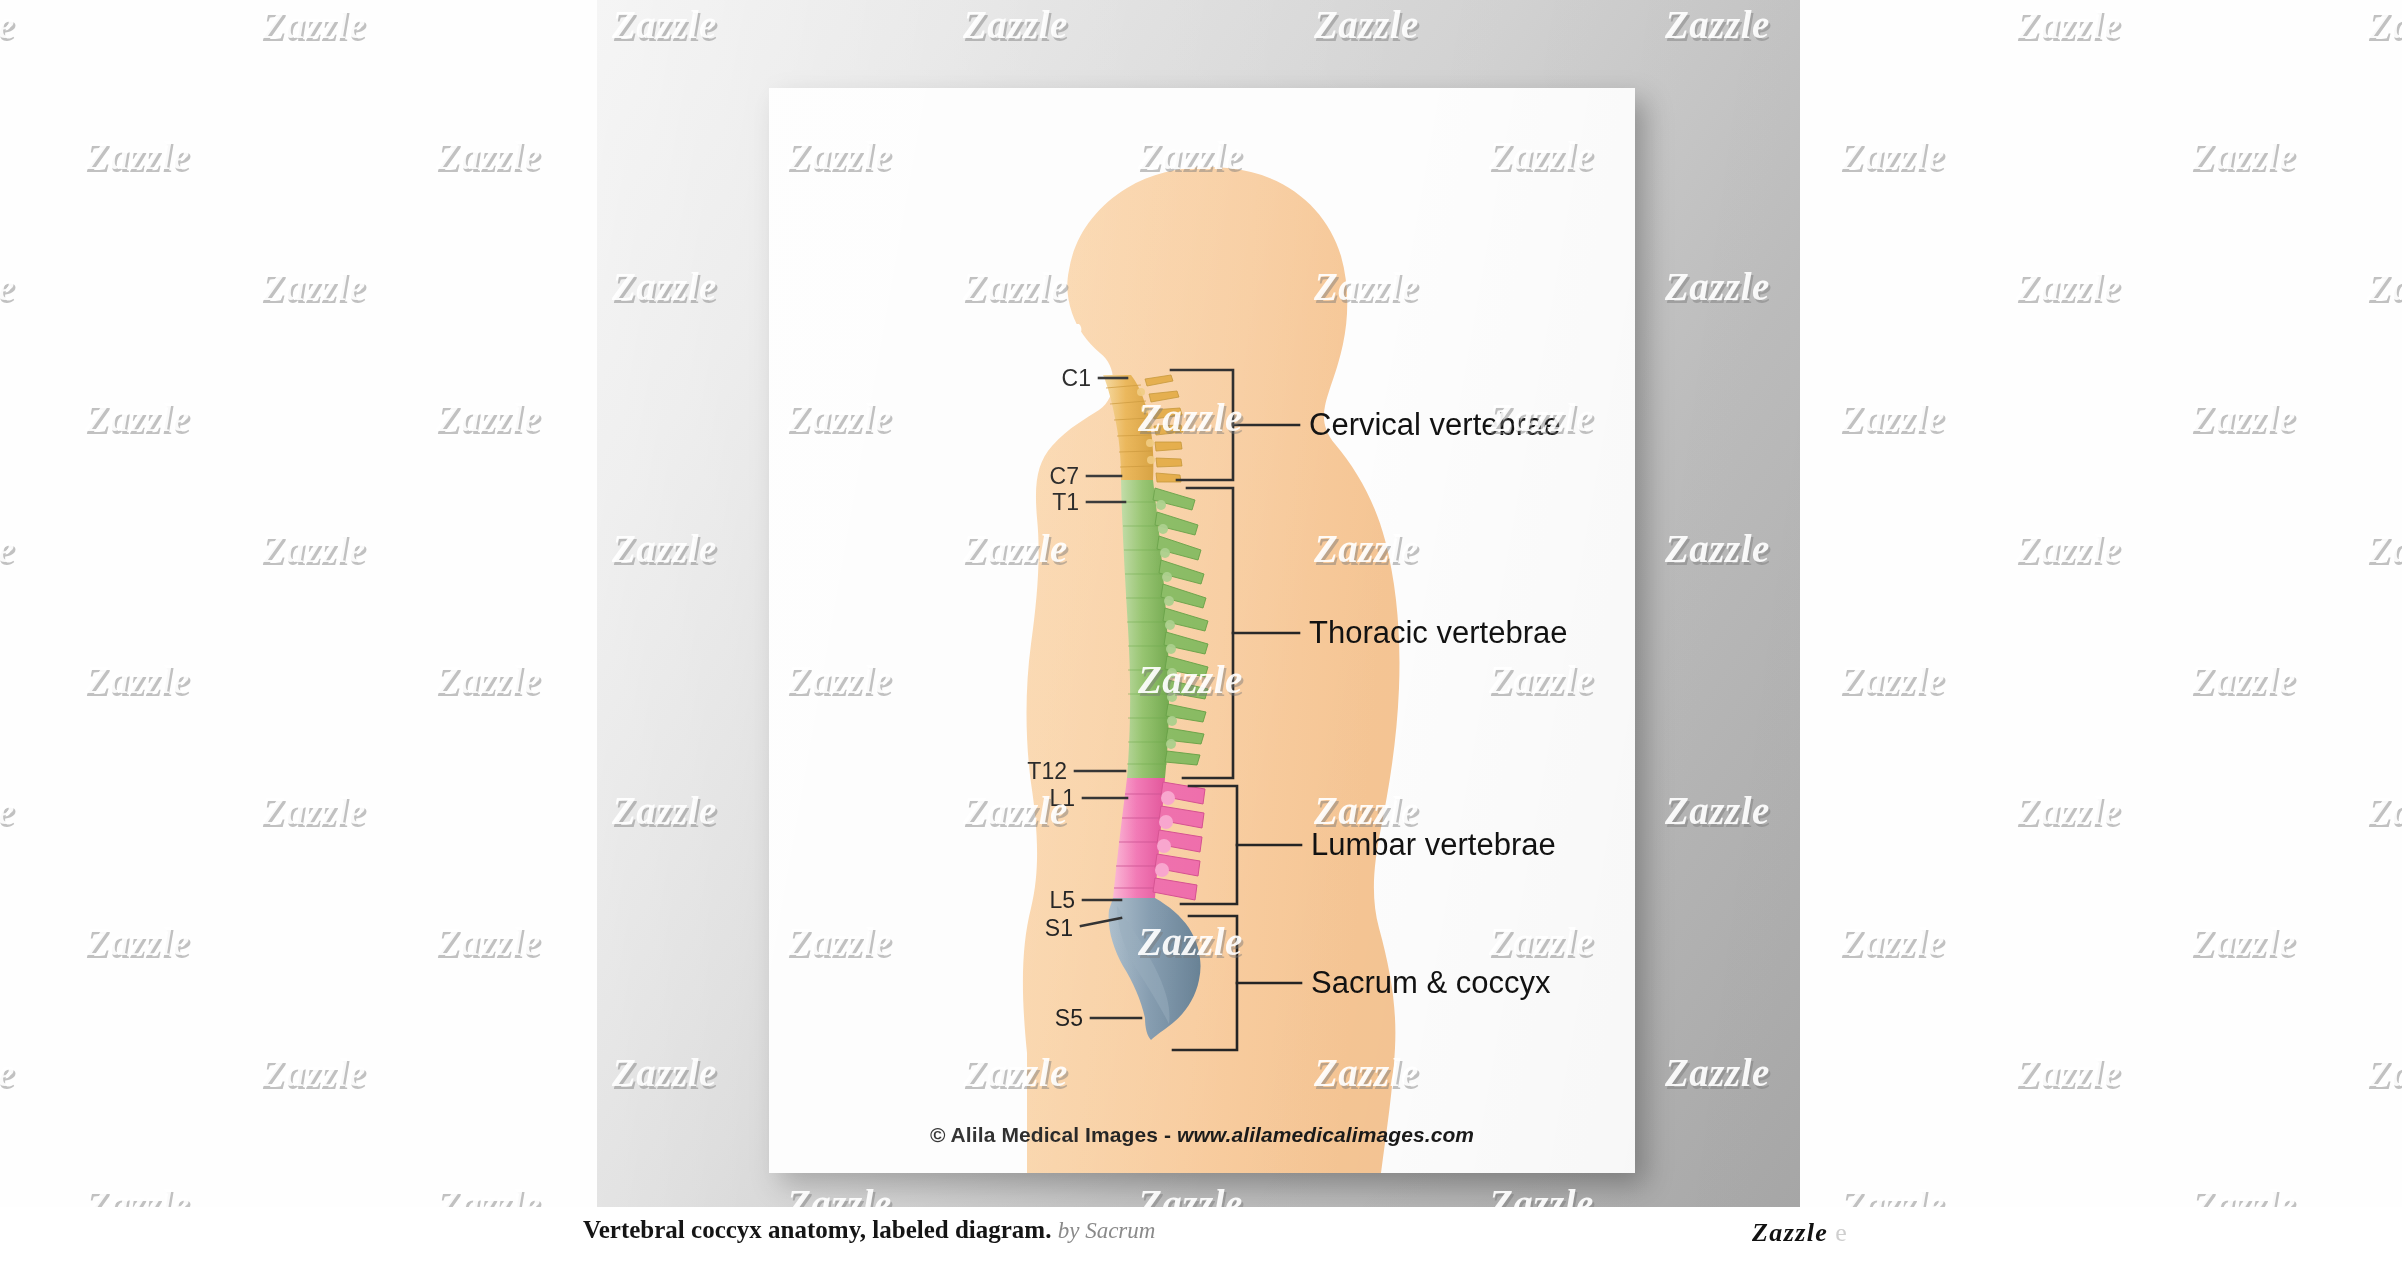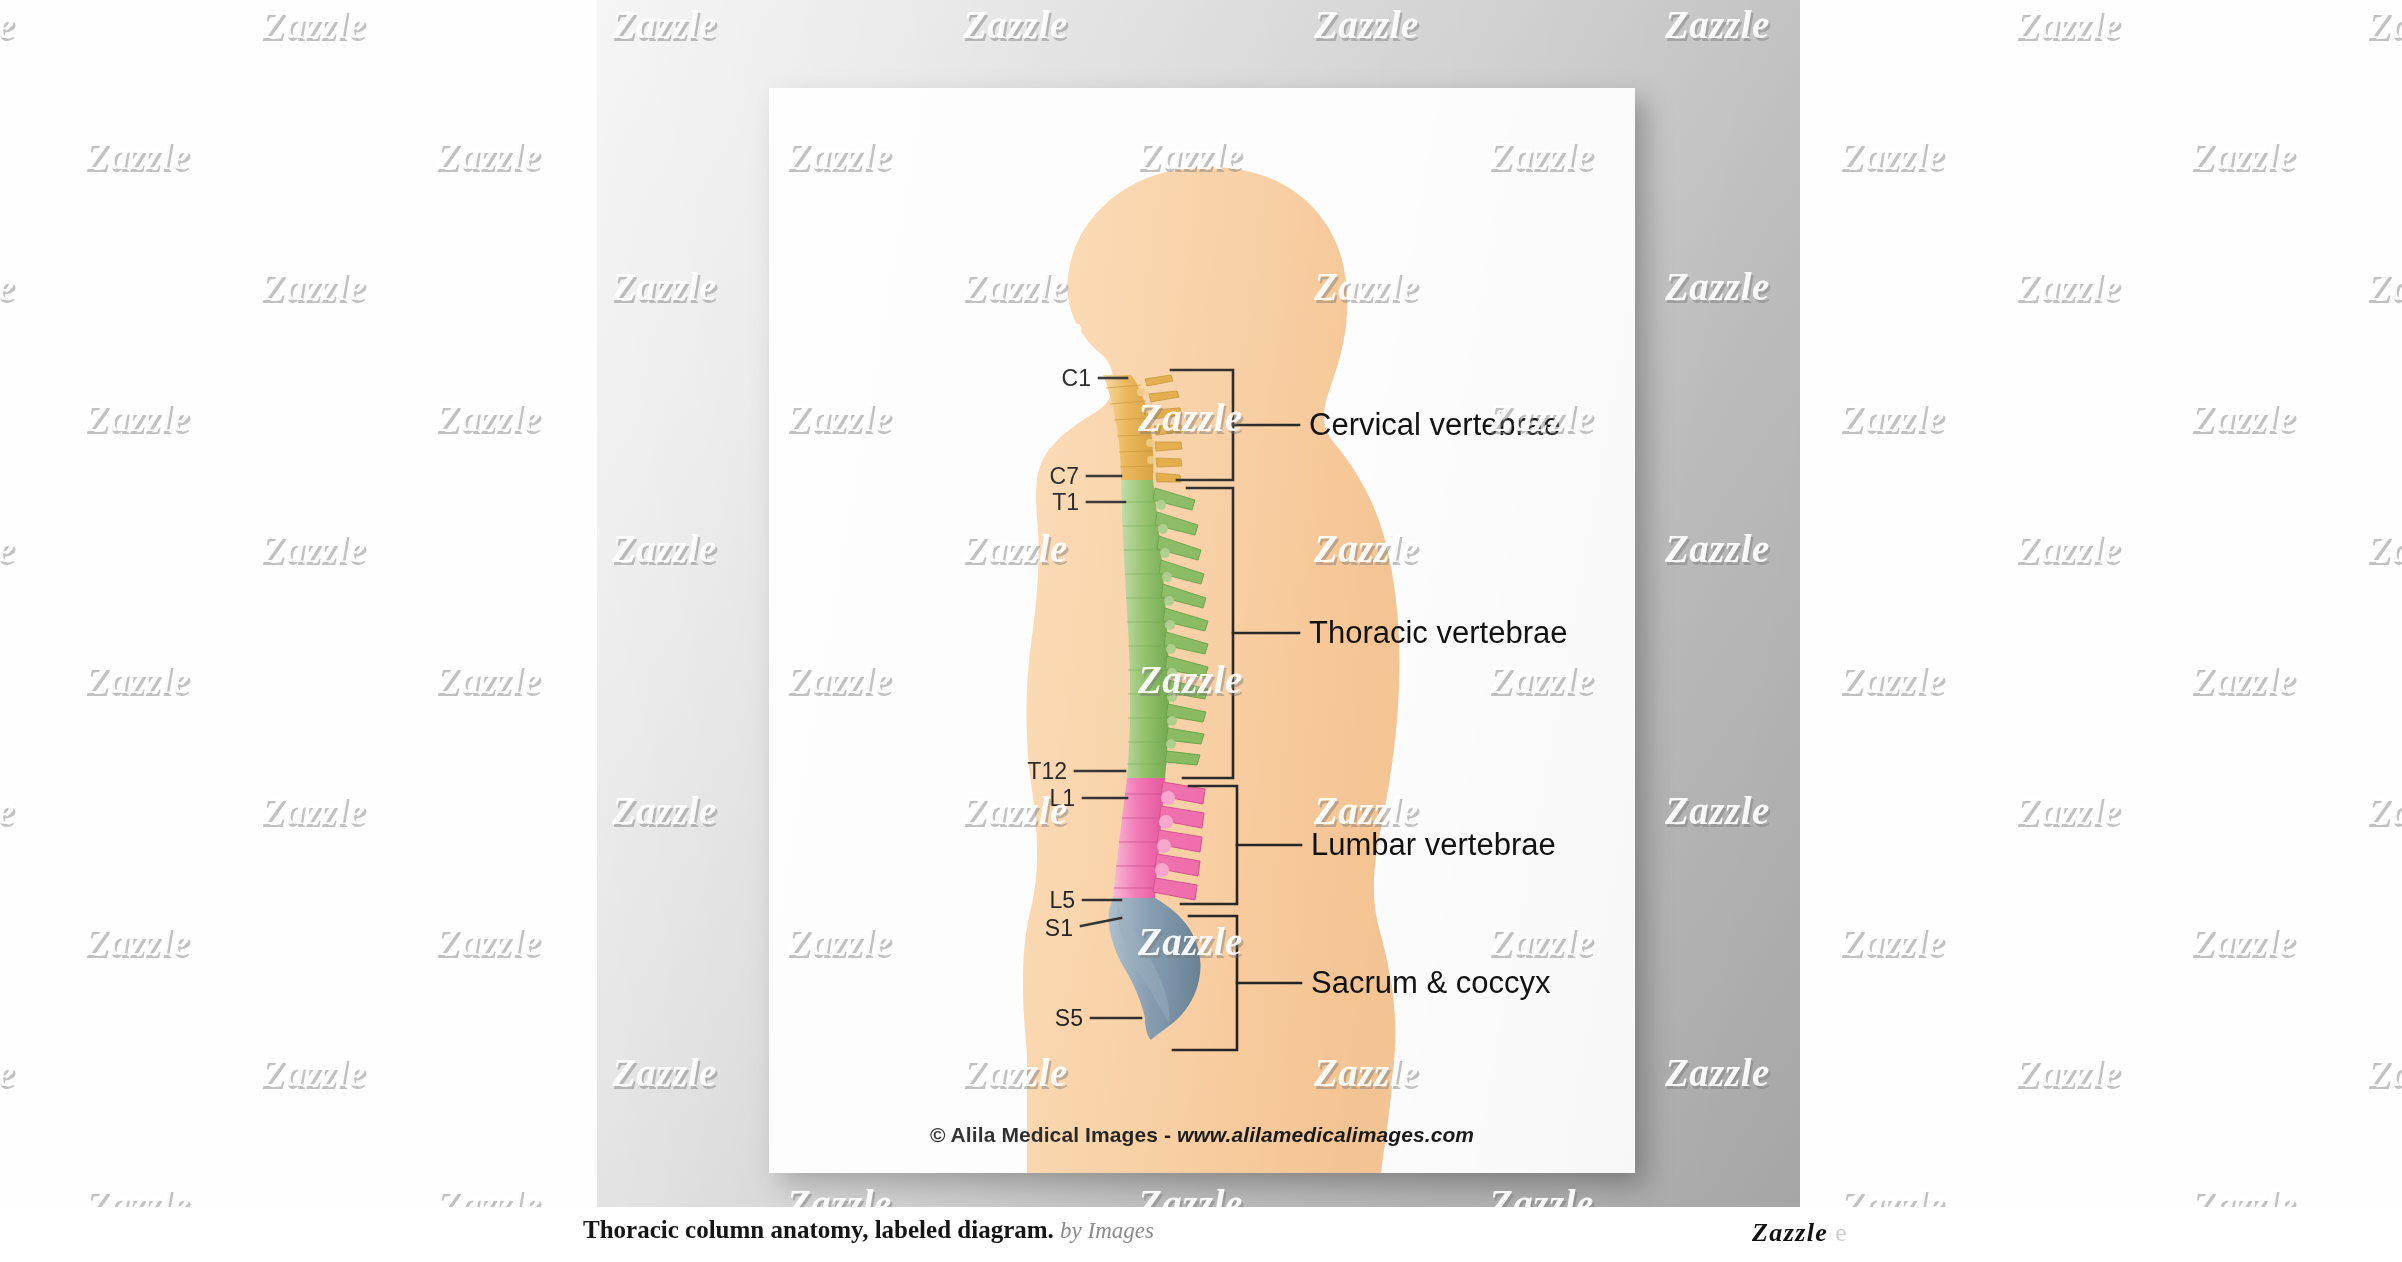--- a/index.html
+++ b/index.html
@@ -383,21 +383,21 @@
       <span class="wm" style="left: 436px; top: 1181px;">Zazzle</span>
       <span class="wm" style="left: 787px; top: 1181px;">Zazzle</span>
       <span class="wm" style="left: 1138px; top: 1181px;">Zazzle</span>
       <span class="wm" style="left: 1489px; top: 1181px;">Zazzle</span>
       <span class="wm" style="left: 1840px; top: 1181px;">Zazzle</span>
       <span class="wm" style="left: 2191px; top: 1181px;">Zazzle</span>
     </div>
 
   <div id="caption">
     <div id="caption-text">
-      <span>Thoracic column anatomy, labeled diagram.</span>
-      <span class="by">by Images</span>
+      <span>Vertebral coccyx anatomy, labeled diagram.</span>
+      <span class="by">by Sacrum</span>
     </div>
     <div id="zazzle-logo">
       <span>Zazzle</span><span class="mark">e</span>
     </div>
   </div>
 
 </div>
 
 </body></html>

